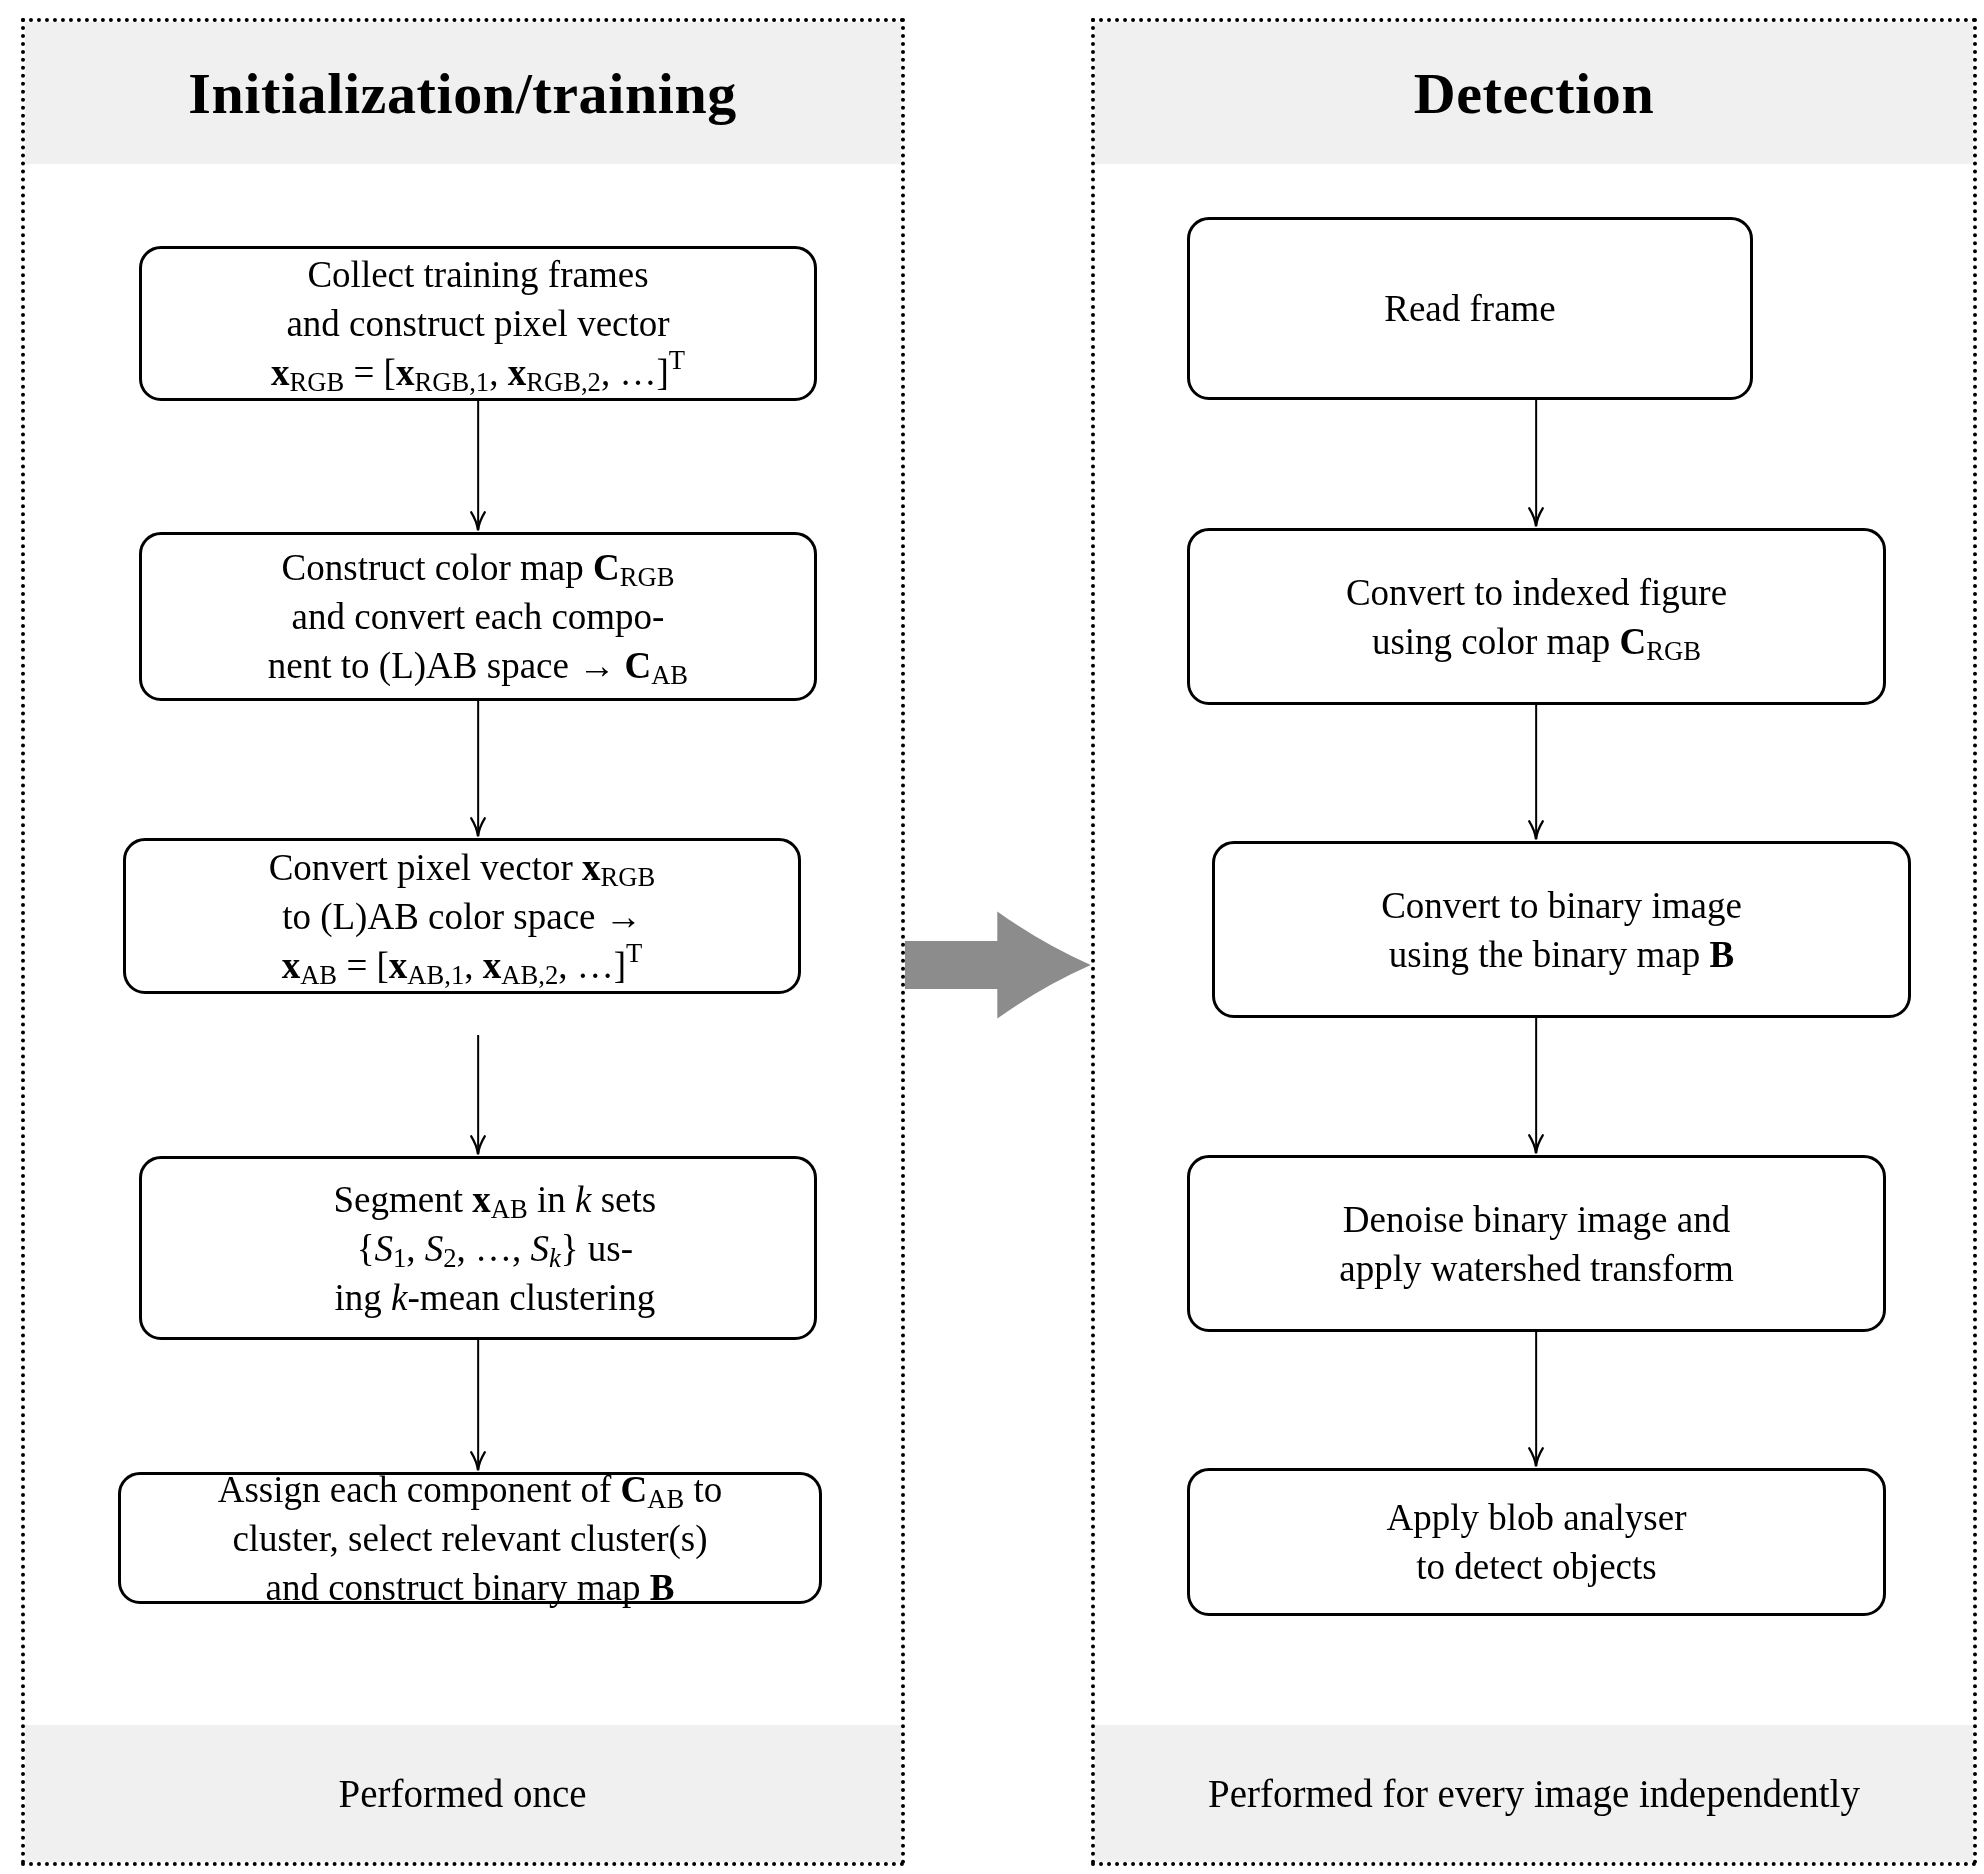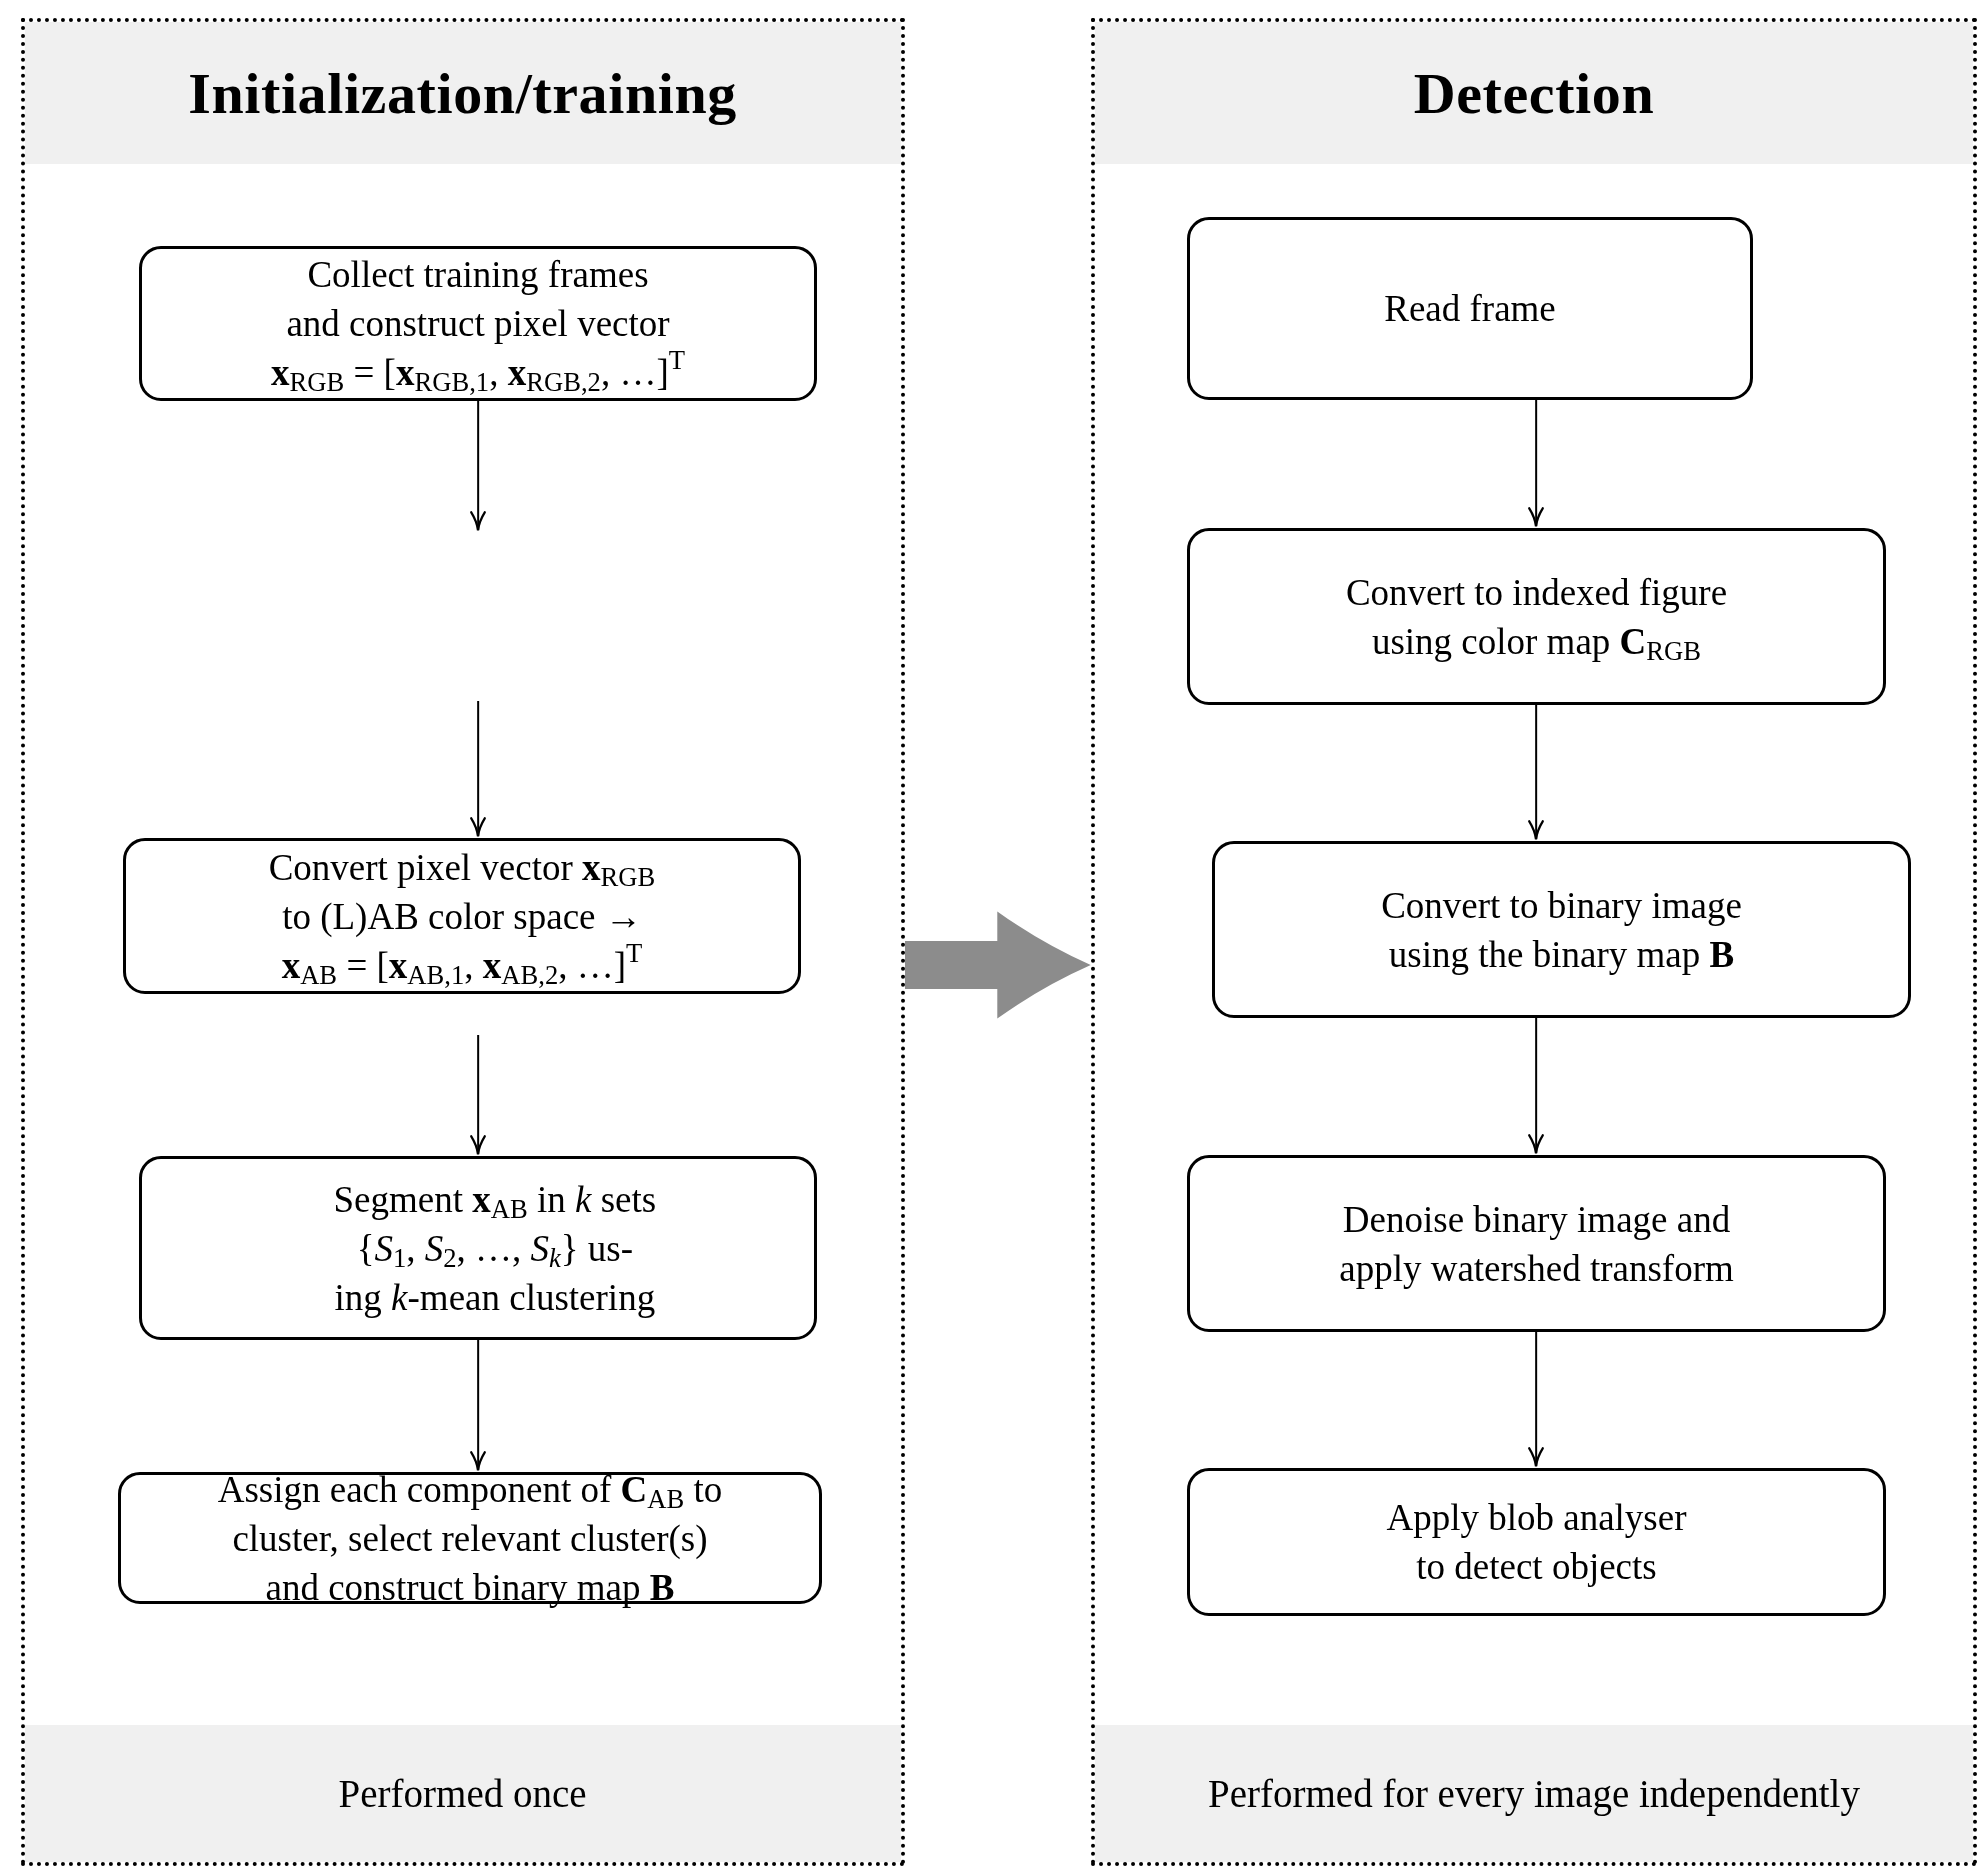--- a/index.html
+++ b/index.html
@@ -57,20 +57,23 @@
     <div class="band band-footer">
       <div class="footer-text">Performed for every image independently</div>
     </div>
     <div class="band band-header">
       <div class="panel-title">Detection</div>
     </div>
   </div>
 
   <div class="fbox" style="left:139px;top:246px;width:678px;height:155px;">
     <div>Collect training frames<br>and construct pixel vector<br><b>x</b><sub>RGB</sub> = [<b>x</b><sub>RGB,1</sub>, <b>x</b><sub>RGB,2</sub>, …]<sup>T</sup></div>
+  </div>
+  <div class="fbox" style="left:139px;top:532px;width:678px;height:169px;">
+    <div>Construct color map <b>C</b><sub>RGB</sub><br>and convert each compo-<br>nent to (L)AB space → <b>C</b><sub>AB</sub></div>
   </div>
   <div class="fbox" style="left:123px;top:838px;width:678px;height:156px;">
     <div>Convert pixel vector <b>x</b><sub>RGB</sub><br>to (L)AB color space →<br><b>x</b><sub>AB</sub> = [<b>x</b><sub>AB,1</sub>, <b>x</b><sub>AB,2</sub>, …]<sup>T</sup></div>
   </div>
   <div class="fbox" style="left:139px;top:1156px;width:678px;height:184px;padding-left:44px;">
     <div>Segment <b>x</b><sub>AB</sub> in <i>k</i> sets<br>{<i>S</i><sub>1</sub>, <i>S</i><sub>2</sub>, …, <i>S</i><sub><i>k</i></sub>} us-<br>ing <i>k</i>-mean clustering</div>
   </div>
   <div class="fbox" style="left:118px;top:1472px;width:704px;height:132px;">
     <div>Assign each component of <b>C</b><sub>AB</sub> to<br>cluster, select relevant cluster(s)<br>and construct binary map <b>B</b></div>
   </div>

